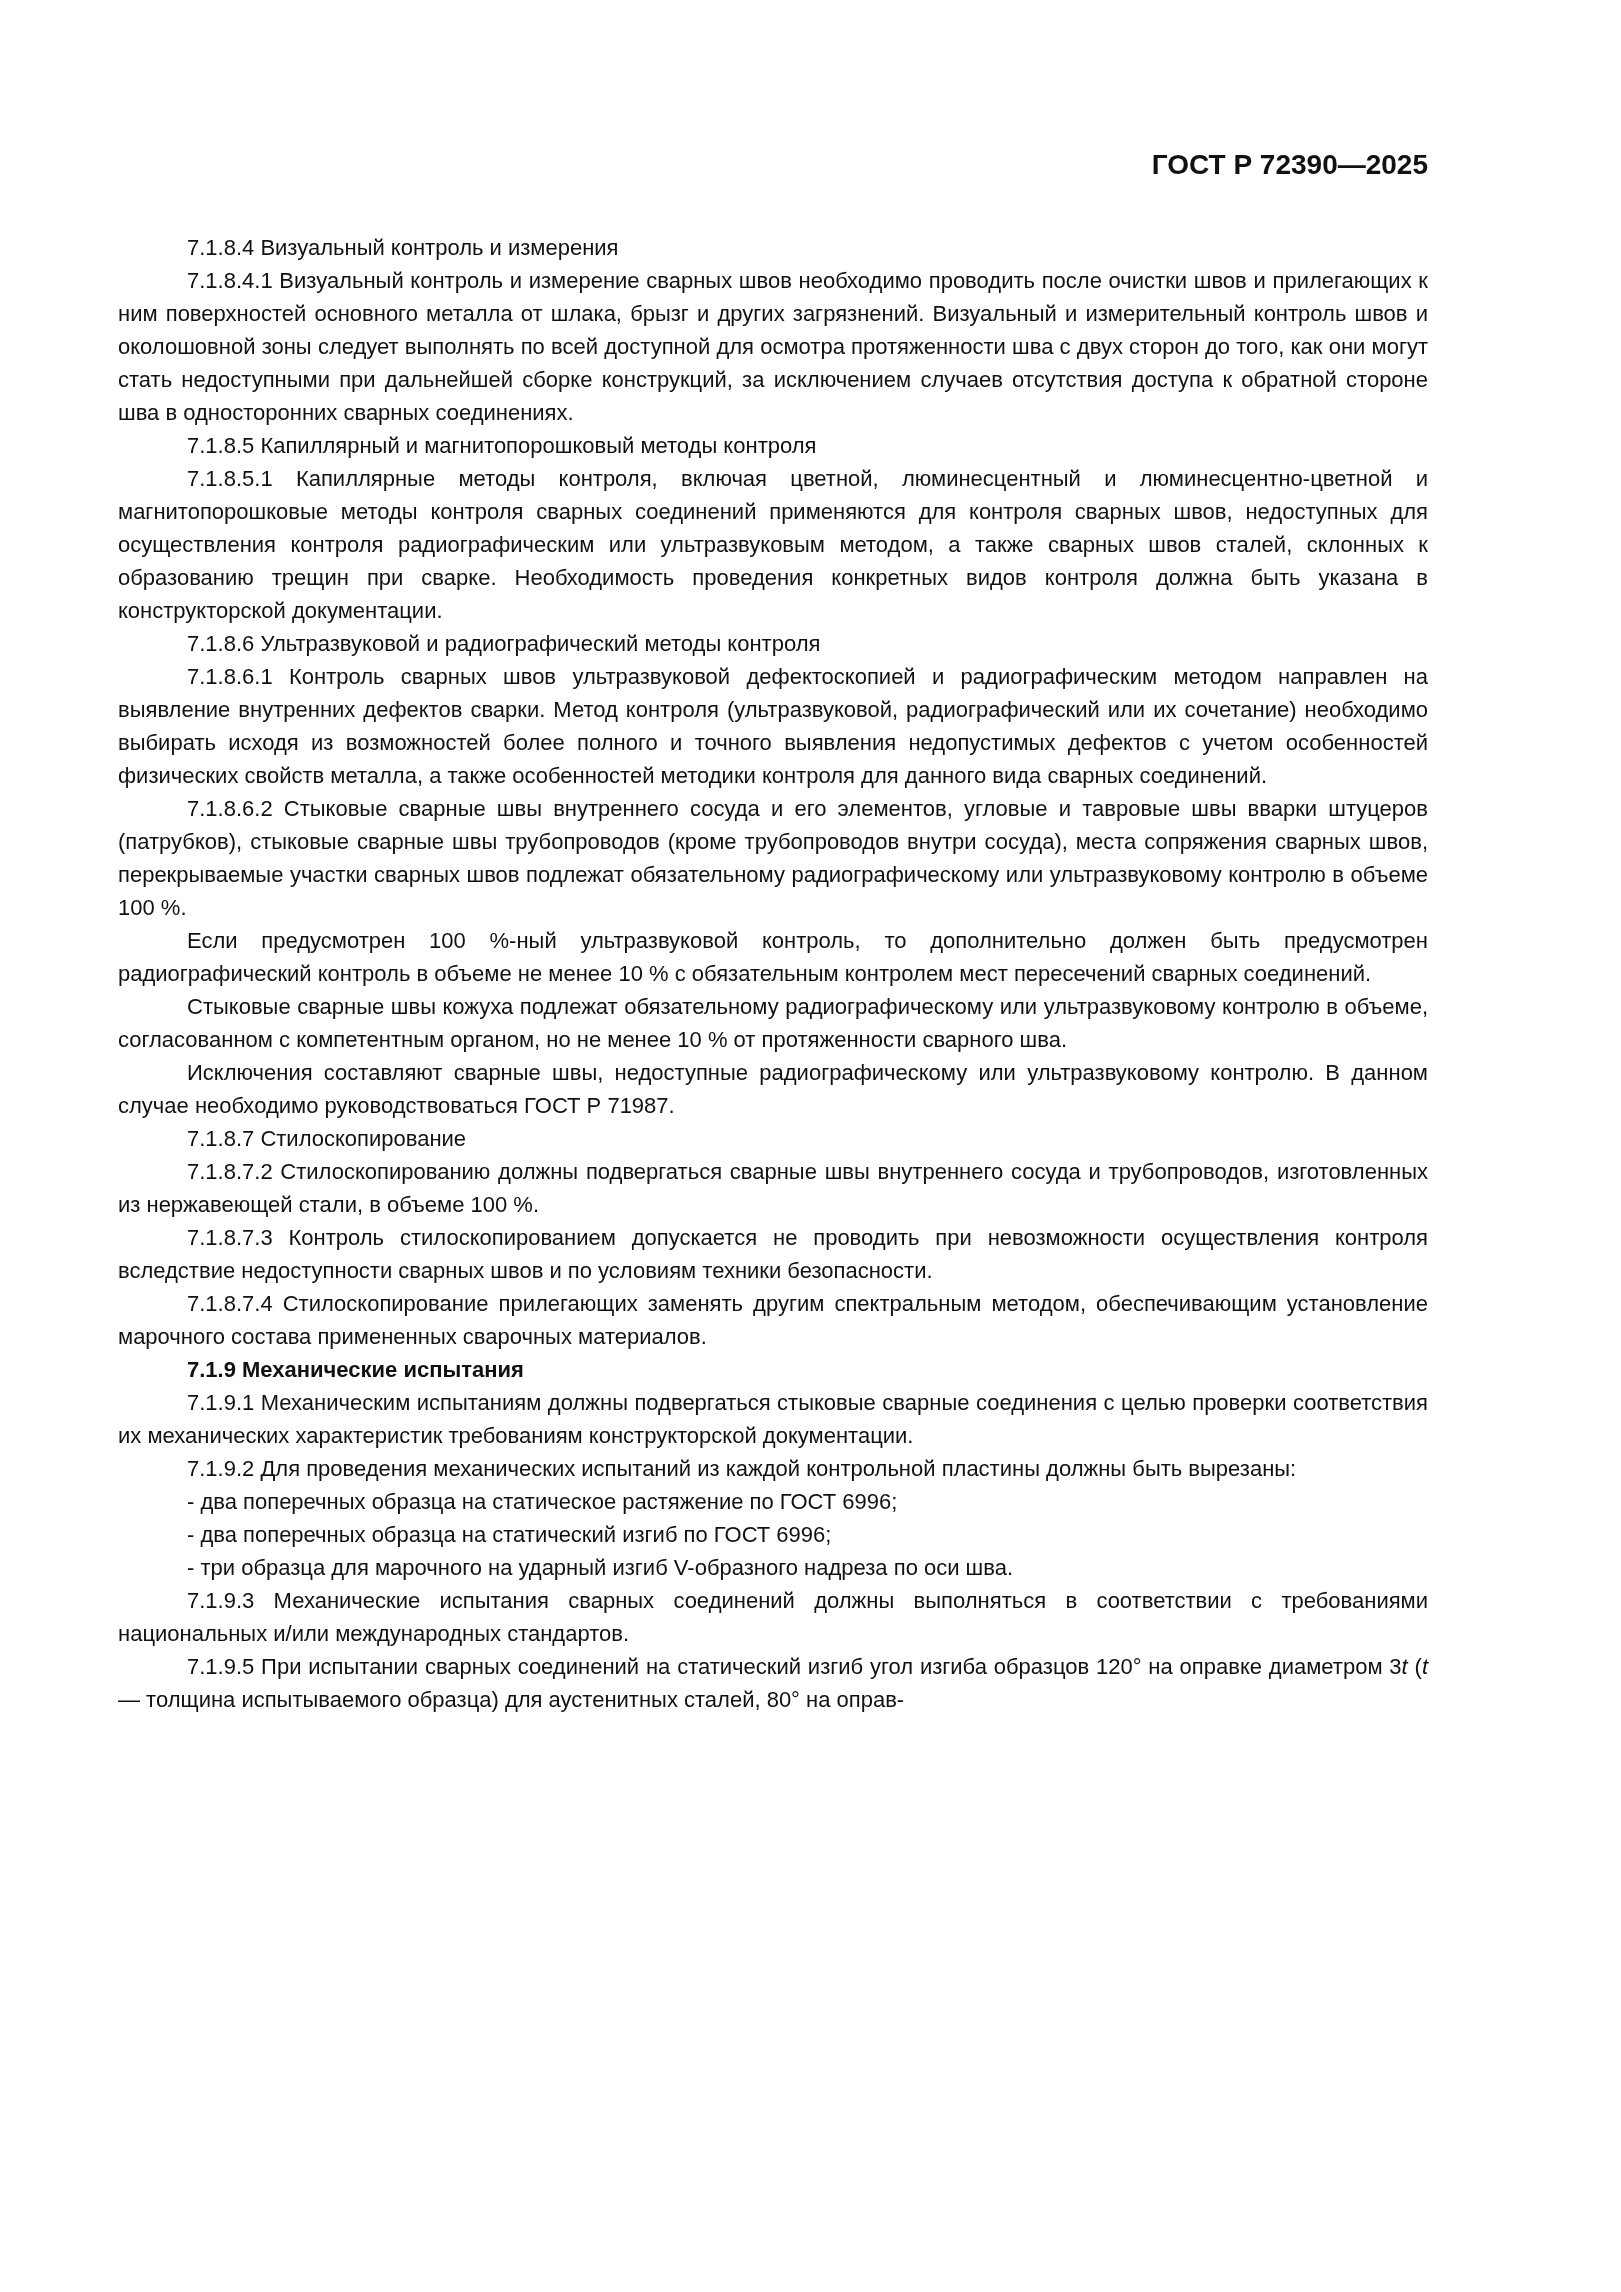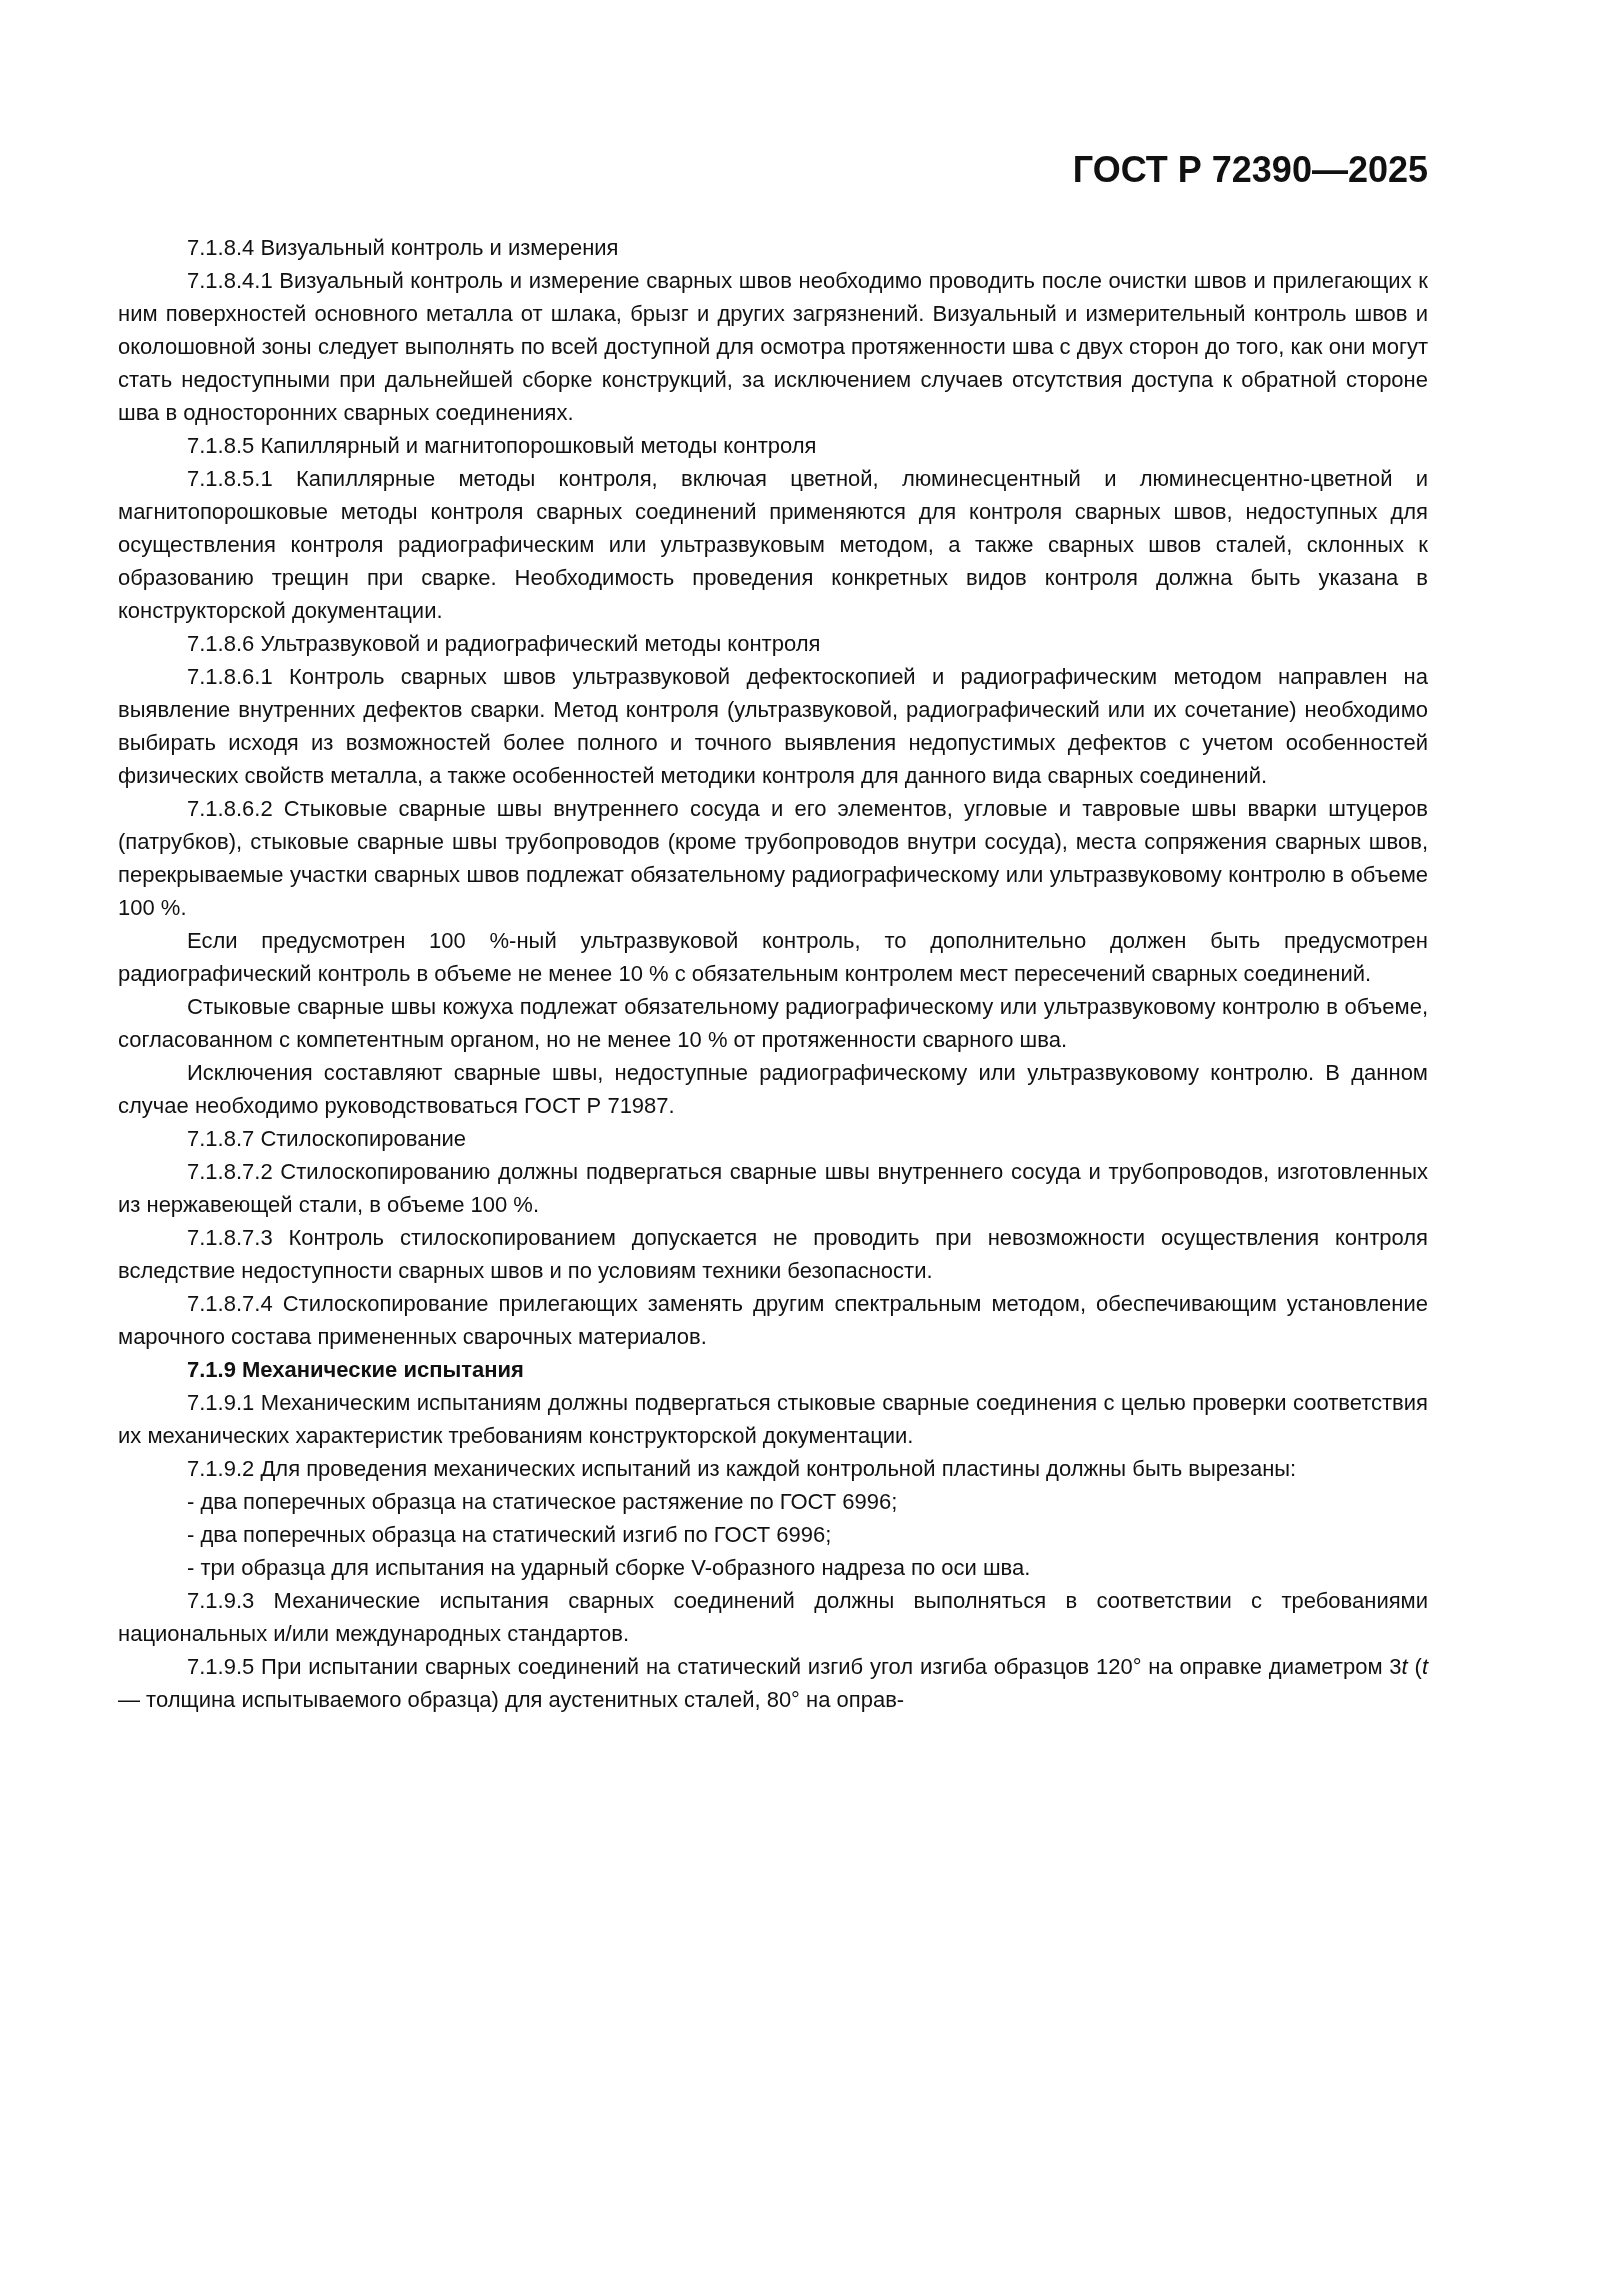--- a/index.html
+++ b/index.html
@@ -16,21 +16,21 @@
     color: #111111;
     overflow: hidden;
   }
   .doc-header {
     position: absolute;
     top: 149px;
     left: 118px;
     width: 1310px;
     text-align: right;
     font-weight: 700;
-    font-size: 36px;
+    font-size: 28px;
   }
   .content {
     position: absolute;
     top: 231px;
     left: 118px;
     width: 1310px;
   }
   .content p {
     margin: 0;
     font-size: 22px;
@@ -73,20 +73,20 @@
     <p>Исключения составляют сварные швы, недоступные радиографическому или ультразвуковому контролю. В данном случае необходимо руководствоваться ГОСТ Р 71987.</p>
     <p>7.1.8.7 Стилоскопирование</p>
     <p>7.1.8.7.2 Стилоскопированию должны подвергаться сварные швы внутреннего сосуда и трубопроводов, изготовленных из нержавеющей стали, в объеме 100 %.</p>
     <p>7.1.8.7.3 Контроль стилоскопированием допускается не проводить при невозможности осуществления контроля вследствие недоступности сварных швов и по условиям техники безопасности.</p>
     <p>7.1.8.7.4 Стилоскопирование прилегающих заменять другим спектральным методом, обеспечивающим установление марочного состава примененных сварочных материалов.</p>
     <p class="bold">7.1.9 Механические испытания</p>
     <p>7.1.9.1 Механическим испытаниям должны подвергаться стыковые сварные соединения с целью проверки соответствия их механических характеристик требованиям конструкторской документации.</p>
     <p>7.1.9.2 Для проведения механических испытаний из каждой контрольной пластины должны быть вырезаны:</p>
     <p>- два поперечных образца на статическое растяжение по ГОСТ 6996;</p>
     <p>- два поперечных образца на статический изгиб по ГОСТ 6996;</p>
-    <p>- три образца для испытания на ударный сборке V-образного надреза по оси шва.</p>
+    <p>- три образца для марочного на ударный изгиб V-образного надреза по оси шва.</p>
     <p>7.1.9.3 Механические испытания сварных соединений должны выполняться в соответствии с требованиями национальных и/или международных стандартов.</p>
     <p><span>7.1.9.5 При испытании сварных соединений на статический изгиб угол изгиба образцов 120° на оправке диаметром 3</span><i>t</i><span> (</span><i>t</i><span> — толщина испытываемого образца) для аустенитных сталей, 80° на оправ-</span></p>
   </div>
 
 
 </div>
 
 
 </body></html>

